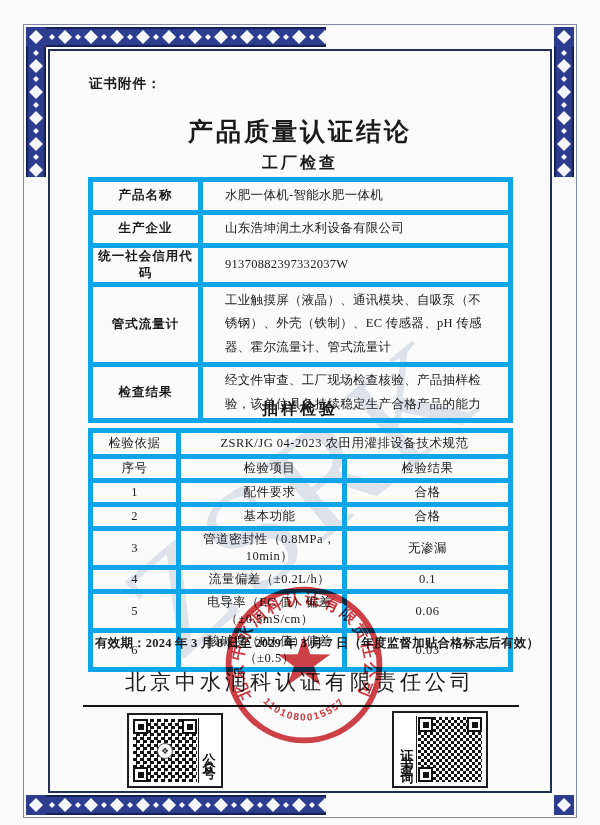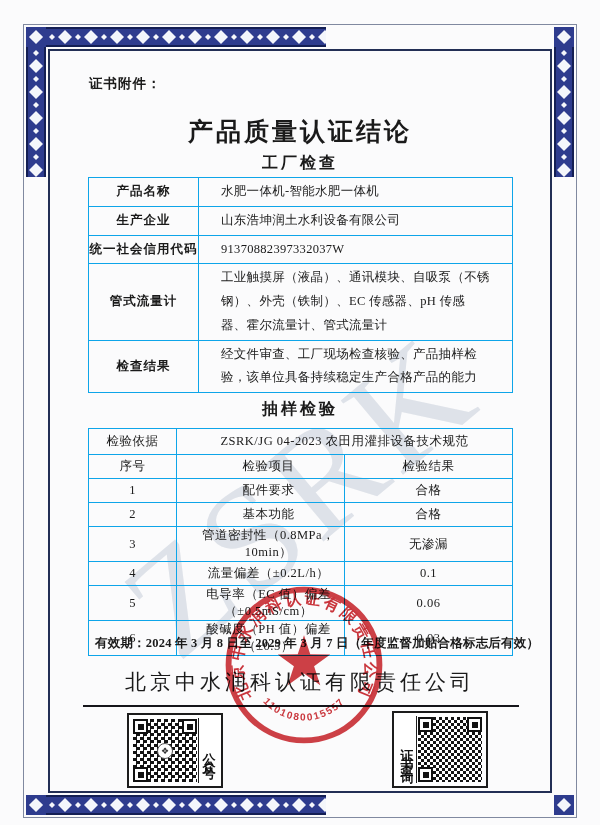--- a/index.html
+++ b/index.html
@@ -39,21 +39,21 @@
   .doc-title { position:absolute; top:64px; left:0; right:0; text-align:center;
     font-family:"Liberation Sans","DejaVu Sans",sans-serif;
     font-size:25px; font-weight:700; letter-spacing:3px; }
   .sec-title { position:absolute; left:0; right:0; text-align:center;
     font-size:16px; font-weight:700; letter-spacing:3px; }
   .sec-factory { top:102px; } .sec-sampling { top:348px; }
 
   table { border-collapse:collapse; table-layout:fixed; position:absolute;
           left:37px; width:425px; background:transparent; }
   .t1 { top:126px; } .t2 { top:377px; }
-  td,th { border:1px solid #0ea5e9; font-size:12.5px; vertical-align:middle;
+  td,th { border:5px solid #0ea5e9; font-size:12.5px; vertical-align:middle;
           font-weight:400; }
   .t1 .lbl { width:110px; text-align:center; font-weight:700; letter-spacing:1px; }
   .t1 .val { text-align:left; padding:2px 22px; line-height:1.9; letter-spacing:0.3px; }
   .t1 tr.r1 td{ height:25px; } .t1 tr.r2 td{ height:49px; }
   .t2 td { text-align:center; height:24px; letter-spacing:0.5px; }
   .t2 .c1 { width:88px; } .t2 .c2 { width:234px;padding-left:16px; } .t2 .c3 { width:103px; }
   .t2 .hdr, .t2 .blbl { font-weight:400; }
   .t2 tr.basis td { height:26px; }
 
   .validity { position:absolute; top:584px; left:44px; right:30px;

